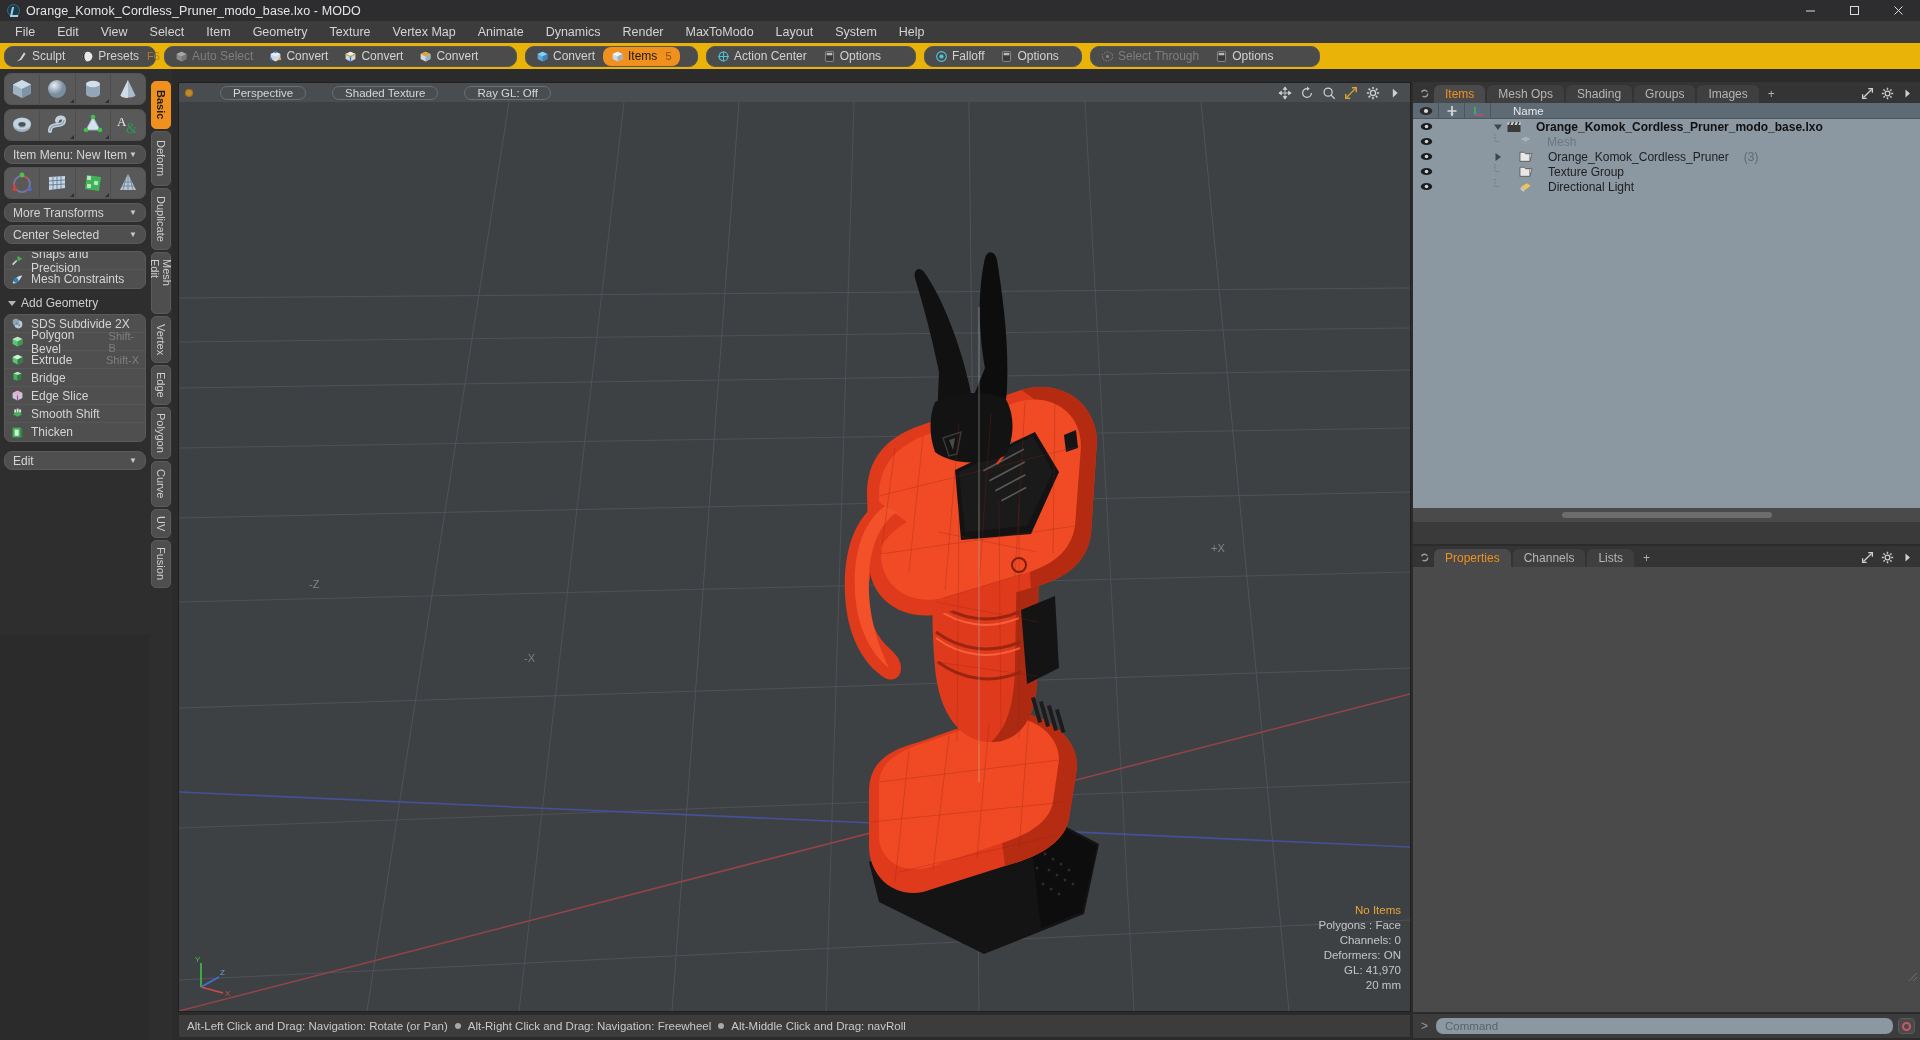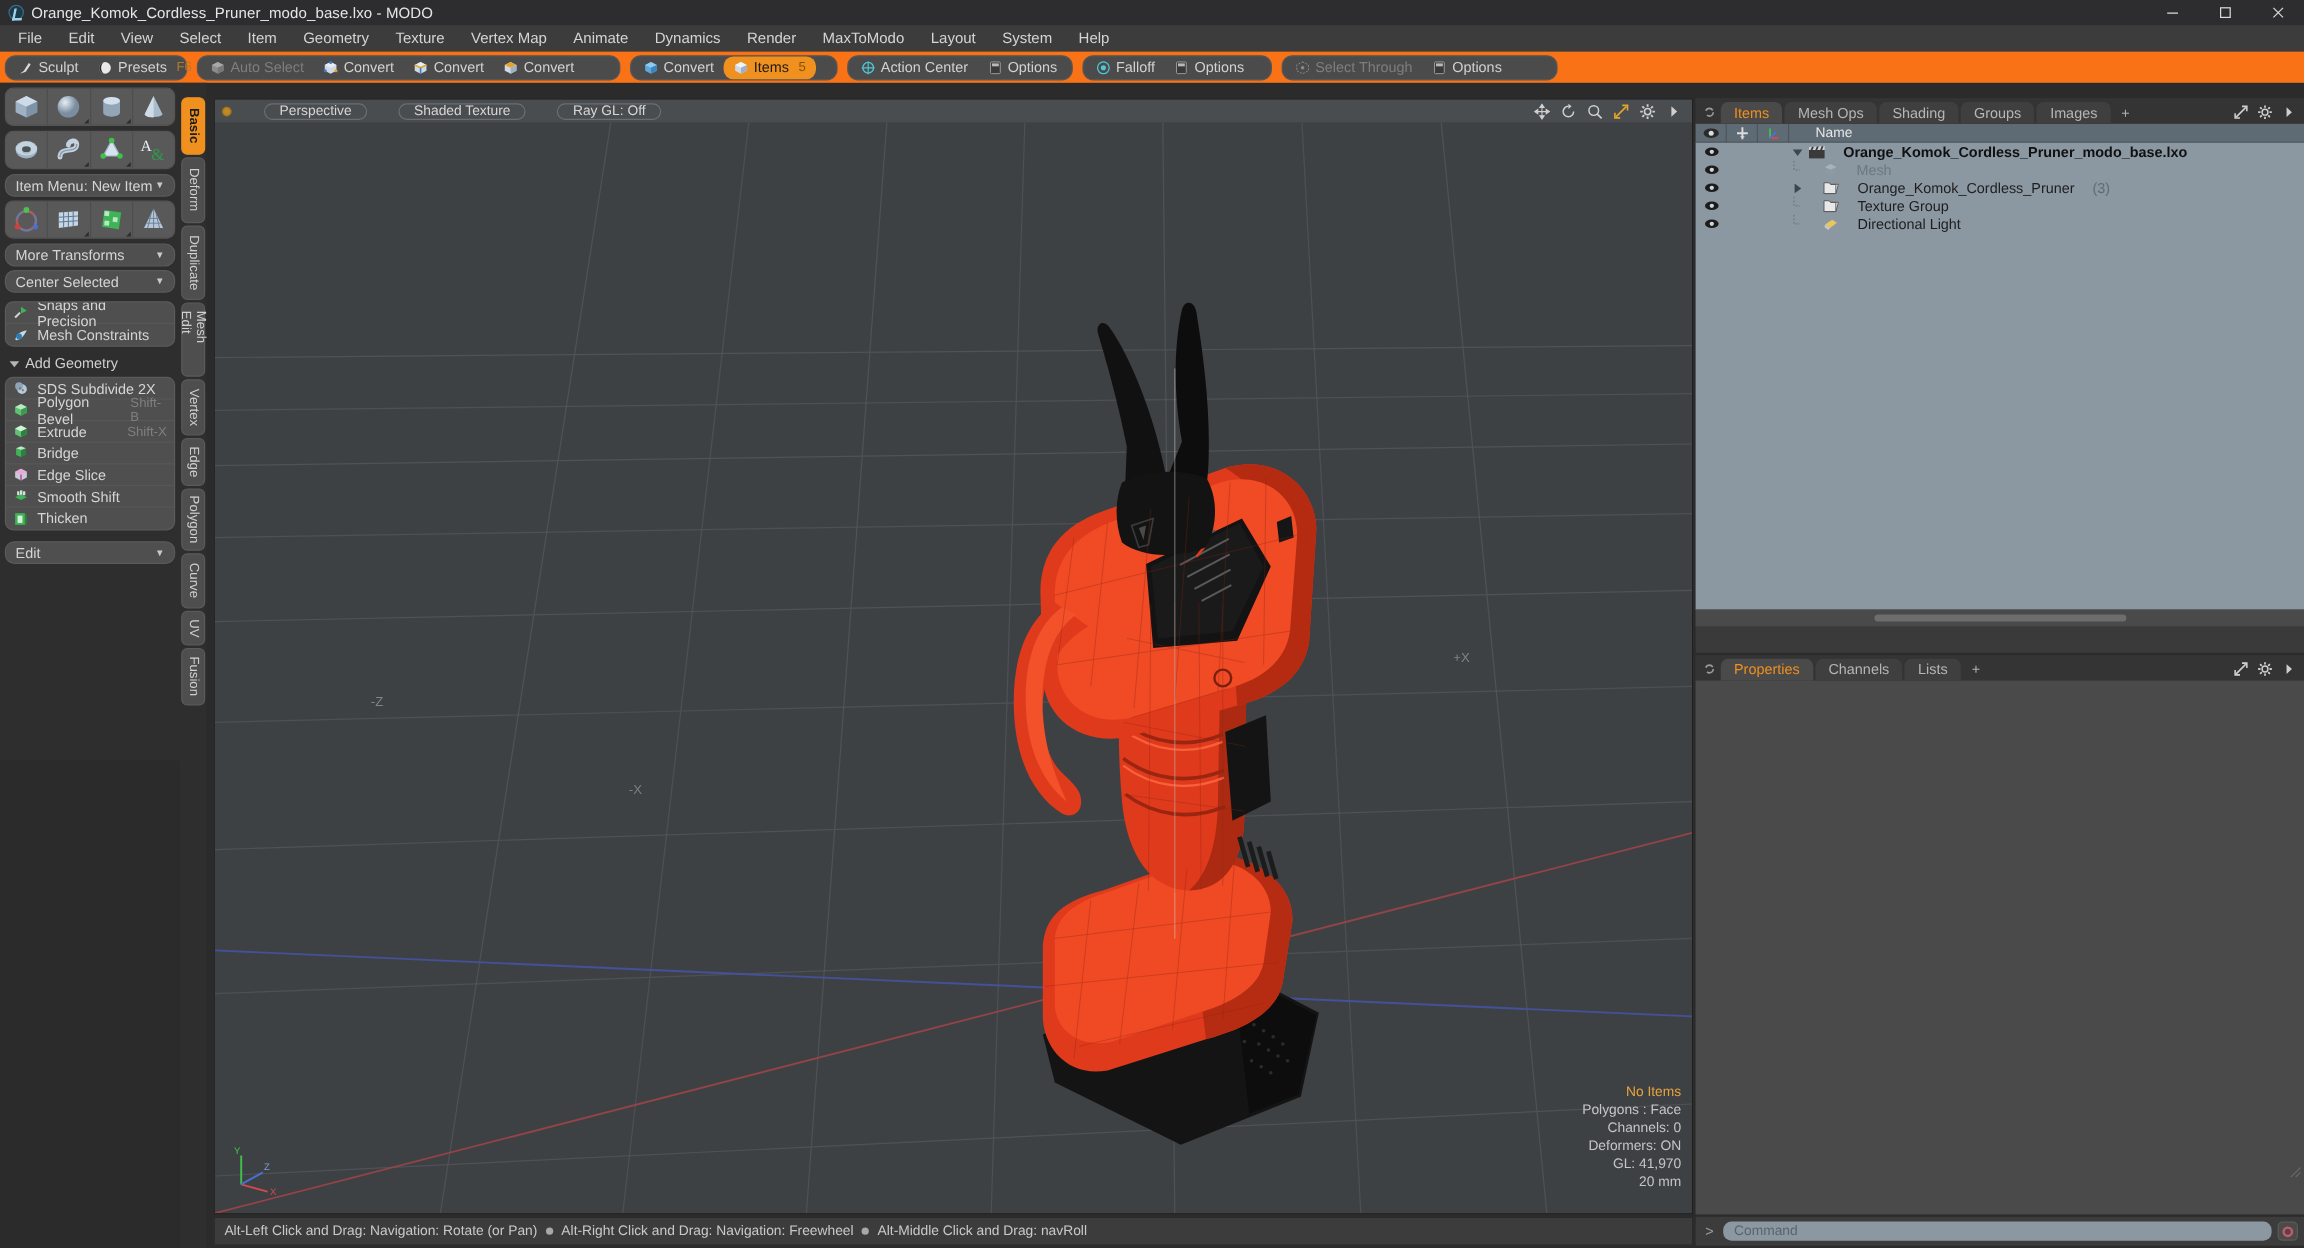--- a/index.html
+++ b/index.html
@@ -41,21 +41,21 @@
     background:#3c3c3c; display:flex; align-items:center; padding-left:4px;
   }
   .menu-item {
     padding:13px 11px; font-size:12.5px; color:#d4d4d4; line-height:15px;
     white-space:nowrap; cursor:default;
   }
 
   
   .toolbar {
     position:absolute; left:0; top:43px; width:1920px; height:26px;
-    background:#f97316; display:flex; align-items:center;
+    background:#eab308; display:flex; align-items:center;
   }
   .tg {
     display:flex; align-items:center; height:21px;
     background:#4b4b4b; border-radius:9px; margin:0 4px;
     padding:0 2px; border:1px solid #565656;
   }
   .tbtn {
     display:flex; align-items:center; gap:4px; height:19px;
     padding:0 8px; border-radius:8px; color:#d2d2d2; font-size:12px;
     white-space:nowrap; cursor:default;
@@ -356,21 +356,21 @@
         <svg class="tico" viewBox="0 0 16 16">
             <path d="M8 2 L14 5 L14 11 L8 14 L2 11 L2 5 Z" fill="#cfd8e4"></path>
             <path d="M8 2 L14 5 L8 8 L2 5 Z" fill="#eef3f8"></path>
             <path d="M8 8 L14 5 L14 11 L8 14 Z" fill="#9fb0c4"></path>
           </svg>
         <span>Items</span>
         <span class="key">5</span>
       </div>
     </div>
 
-    <div class="tg" style="width:188px">
+    <div class="tg" style="width:210px">
       <div class="tbtn">
         <svg class="tico" viewBox="0 0 16 16">
             <circle cx="8" cy="8" r="5.5" fill="none" stroke="#4fc6d8" stroke-width="1.4"></circle>
             <path d="M8 1.5 L8 14.5 M1.5 8 L14.5 8" stroke="#4fc6d8" stroke-width="1.2"></path>
           </svg>
         <span>Action Center</span>
       </div>
       <div class="tbtn">
         <svg class="tico" viewBox="0 0 16 16">
             <rect x="3" y="2" width="10" height="12" rx="1" fill="#3a3a3a" stroke="#9b9b9b" stroke-width="1"></rect>

